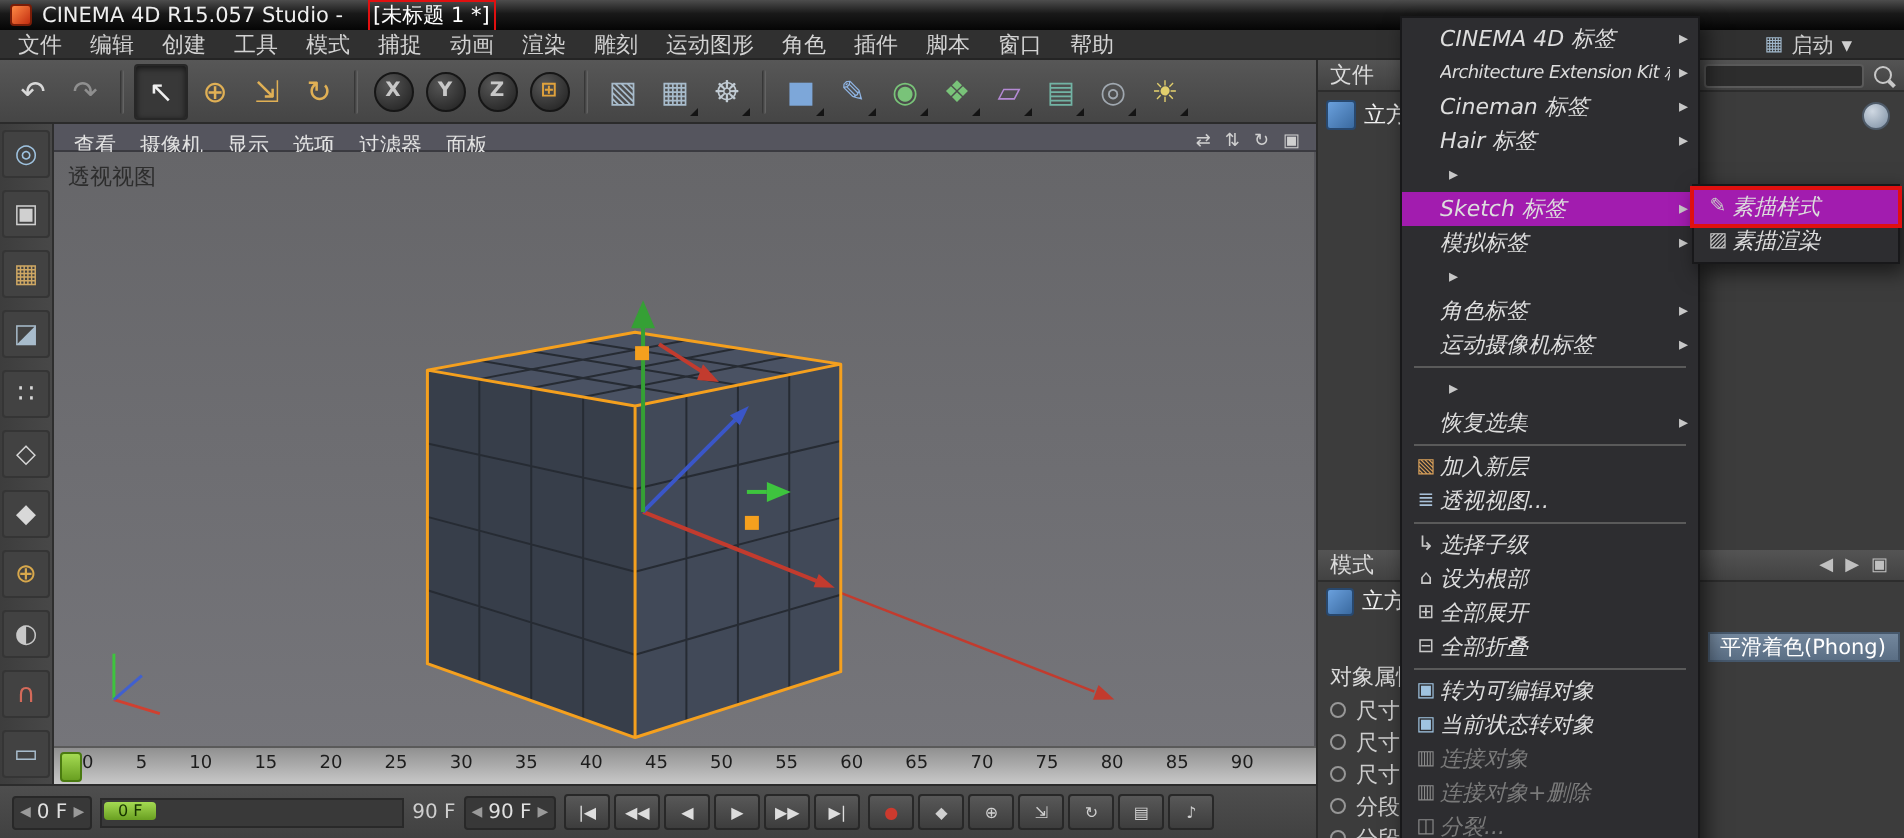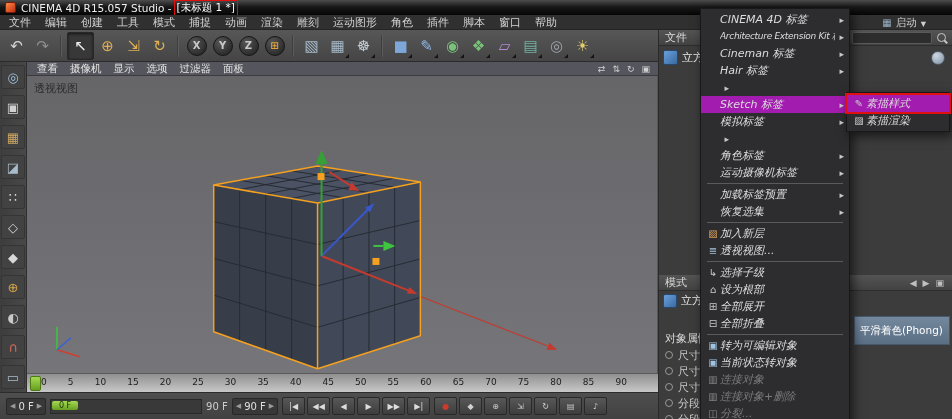--- a/index.html
+++ b/index.html
@@ -5,21 +5,21 @@
   html,body{margin:0;padding:0;background:#222;}
   .app{position:relative;width:952px;height:419px;background:#4a4a4a;overflow:hidden;
        font-family:"DejaVu Sans","Liberation Sans",sans-serif;color:#ddd;font-size:11px;}
 
   
   .titlebar{position:absolute;left:0;top:0;width:100%;height:15px;box-sizing:border-box;
     background:linear-gradient(#4d4d4d,#191919 45%,#050505);display:flex;align-items:center;
     padding:0 5px;font-size:10.5px;color:#efefef;white-space:nowrap;}
   .app-logo{width:9px;height:9px;border-radius:2px;margin-right:5px;flex:0 0 auto;
     background:linear-gradient(135deg,#ff8a45,#c22d10);border:1px solid #7a1d08;}
-  .title-doc{margin-left:2px;border:1px solid #e01010;padding:0 2px;color:#fff;}
+  .title-doc{margin-left:12px;border:1px solid #e01010;padding:0 2px;color:#fff;}
 
   
   .menubar{position:absolute;left:0;top:15px;width:100%;height:15px;background:#303030;
     border-bottom:1px solid #242424;display:flex;align-items:center;padding:0 2px;box-sizing:border-box;}
   .mb-item{padding:0 7px;color:#d2d2d2;}
   .layout-selector{position:absolute;top:15px;right:26px;height:15px;display:flex;align-items:center;
     gap:4px;color:#cfcfcf;font-size:10.5px;z-index:5;}
   .ls-icon{color:#9fb6c9;font-size:10px;}
 
   
@@ -39,21 +39,21 @@
   
   .left-rail{position:absolute;left:0;top:62px;width:27px;bottom:27px;box-sizing:border-box;
     background:linear-gradient(to right,#3d3d3d,#484848);border-right:1px solid #2e2e2e;
     display:flex;flex-direction:column;align-items:center;padding-top:3px;gap:6px;overflow:hidden;}
   .rail-icon{width:22px;height:22px;flex:0 0 auto;display:flex;align-items:center;justify-content:center;
     font-size:13px;background:#424242;border:1px solid #353535;border-radius:2px;}
 
   
   .viewport{position:absolute;left:27px;top:62px;width:631px;bottom:27px;}
   .vp-menubar{position:absolute;top:0;left:0;right:0;height:14px;background:#55555e;
-    border-bottom:1px solid #3a3a40;display:flex;align-items:center;padding:4px 4px;
+    border-bottom:1px solid #3a3a40;display:flex;padding:4px 4px;
     font-size:10.5px;color:#e2e2e2;box-sizing:border-box;}
   .vp-menus{display:flex;}
   .vp-mb-item{padding:0 6px;}
   .vp-mb-icons{margin-left:auto;display:flex;gap:7px;font-size:9px;color:#d0d0d0;padding-right:4px;}
   .vp-canvas{position:absolute;top:14px;left:0;right:0;bottom:18px;overflow:hidden;
     background:linear-gradient(#666669,#75757a);border-right:1px solid #55555a;}
   .vp-label{position:absolute;top:5px;left:7px;color:#2d2d2d;font-size:11px;z-index:2;}
   svg.scene{position:absolute;left:0;top:0;width:100%;height:100%;}
   .timeline{position:absolute;left:0;right:0;bottom:0;height:18px;
     background:linear-gradient(#909090,#c8c8c8);border-top:1px solid #5a5a5a;}
@@ -96,21 +96,21 @@
   .search-box{margin-left:auto;display:flex;align-items:center;gap:5px;}
   .search-input{width:78px;height:10px;background:#2d2d2d;border:1px solid #5a5a5a;border-radius:2px;}
   .search-icon{width:7px;height:7px;border:1.5px solid #c8c8c8;border-radius:50%;position:relative;}
   .search-icon::after{content:"";position:absolute;width:4px;height:1.5px;background:#c8c8c8;
     transform:rotate(45deg);right:-3px;bottom:-1px;}
   .am-header{top:245px;}
   .am-nav{margin-left:auto;display:flex;gap:6px;font-size:9px;color:#c0c0c0;padding-right:2px;}
   .am-body{position:absolute;top:261px;left:0;right:0;bottom:0;}
   .am-title-row{display:flex;align-items:center;gap:4px;padding:2px 4px;color:#eee;white-space:nowrap;overflow:hidden;}
   .obj-icon.small{width:12px;height:12px;}
-  .phong-row{position:absolute;top:25px;left:195px;right:2px;height:29px;box-sizing:border-box;
+  .phong-row{position:absolute;top:25px;left:195px;right:2px;height:15px;box-sizing:border-box;
     background:linear-gradient(#73879d,#5a6e84);border:1px solid #46586c;color:#fff;
     display:flex;align-items:center;padding:0 5px;font-size:10.5px;white-space:nowrap;overflow:hidden;}
   .am-section{position:absolute;top:40px;left:6px;color:#dadada;}
   .am-params{position:absolute;top:56px;left:6px;right:4px;}
   .am-param{height:16px;display:flex;align-items:center;gap:5px;color:#cdcdcd;white-space:nowrap;}
   .param-dot{width:6px;height:6px;border:1px solid #979797;border-radius:50%;flex:0 0 auto;}
 
   
   .context-menu{position:absolute;left:700px;top:8px;width:148px;background:#2d2d30;
     border:1px solid #18181a;box-shadow:3px 4px 10px rgba(0,0,0,.6);padding:2px 0;z-index:50;}
@@ -557,21 +557,20 @@
       </div>
 
       <div class="cm-item sep">
         
         
         
       </div>
 
       <div class="cm-item">
         <span class="cm-icon"></span>
-        <span class="cm-label">加载标签预置</span>
         <span class="cm-arrow">▸</span>
       </div>
 
       <div class="cm-item">
         <span class="cm-icon"></span>
         <span class="cm-label">恢复选集</span>
         <span class="cm-arrow">▸</span>
       </div>
 
       <div class="cm-item sep">

